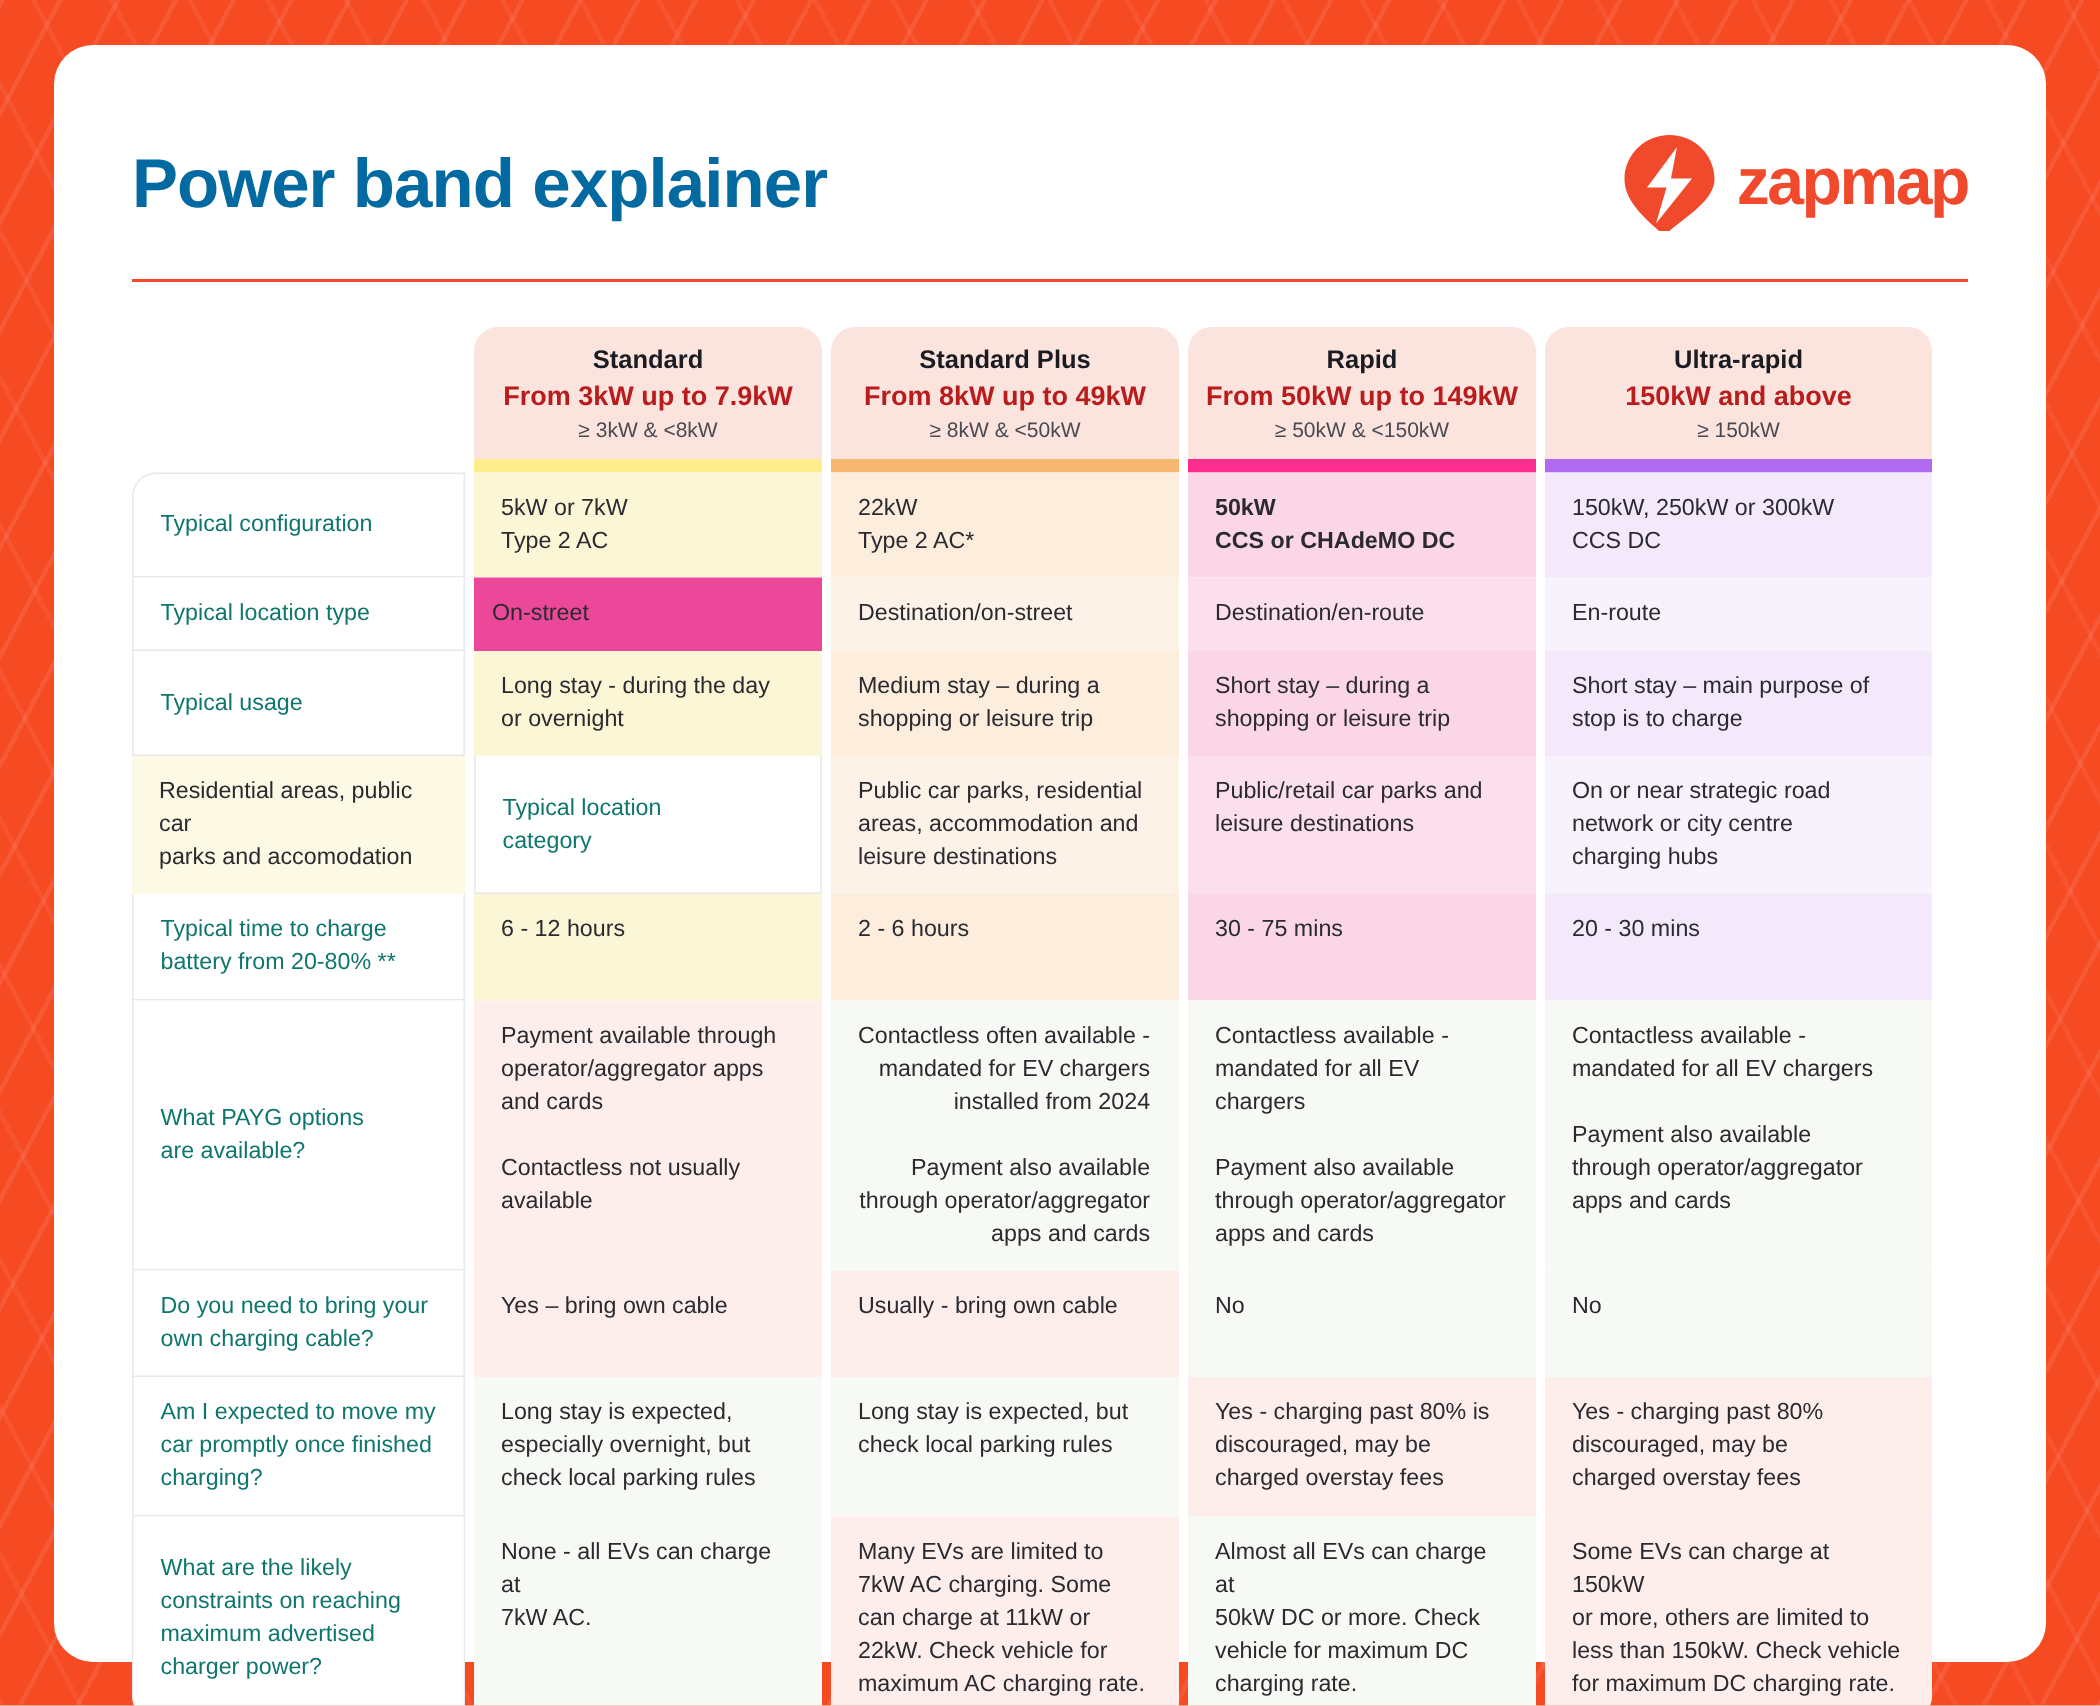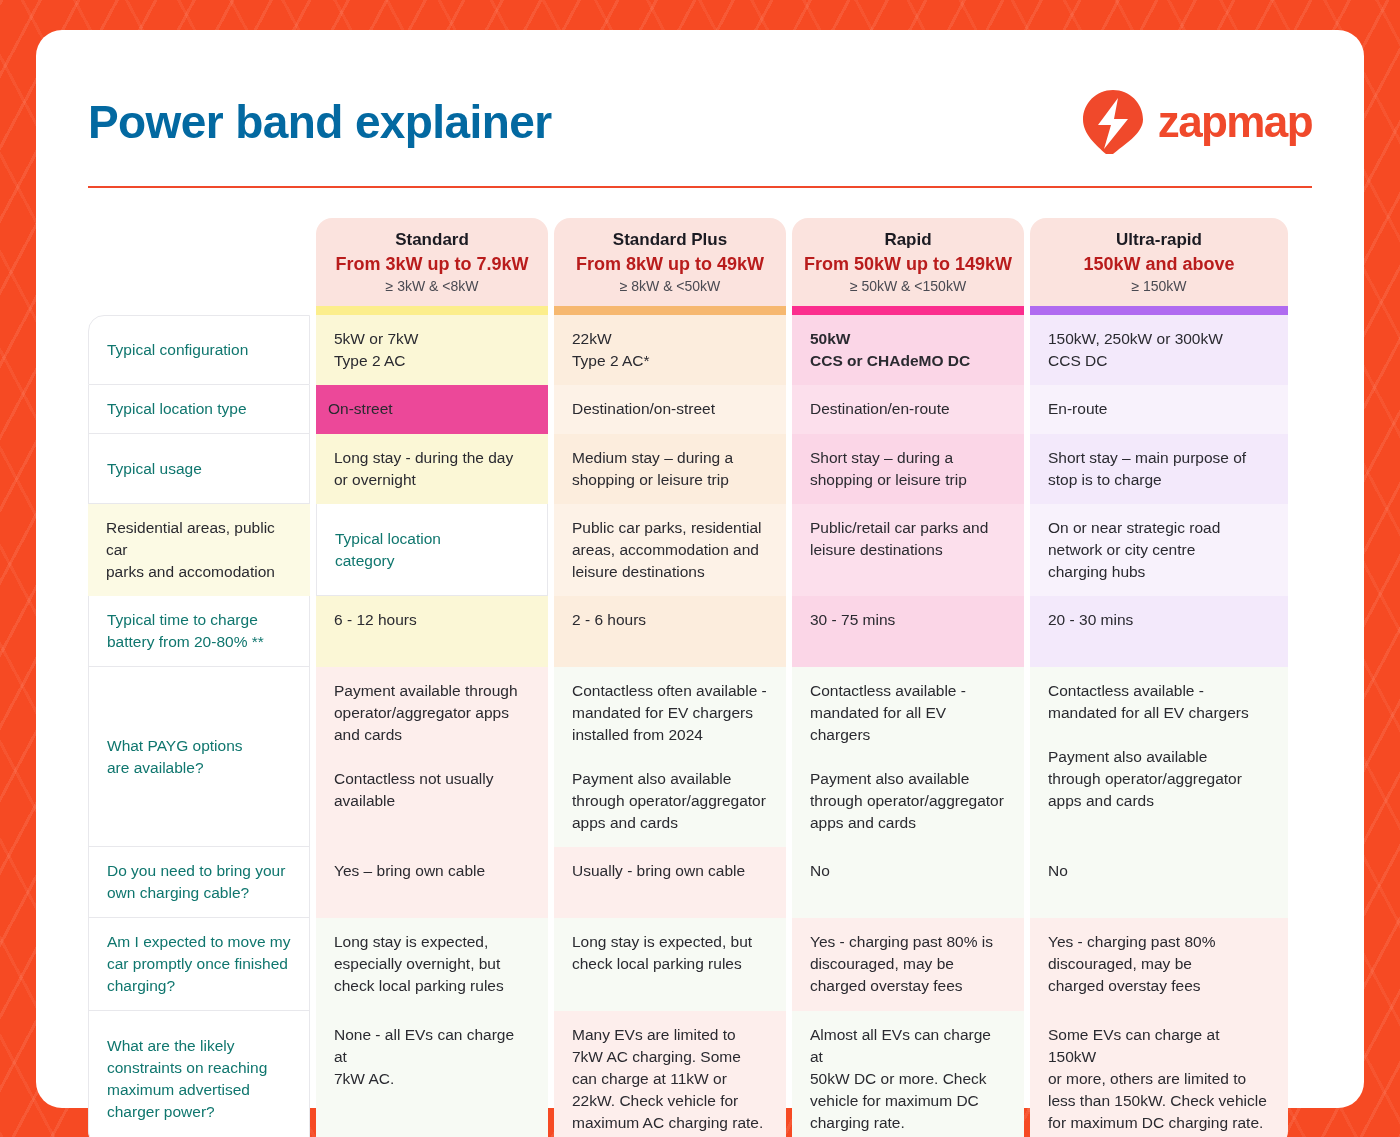--- a/index.html
+++ b/index.html
@@ -293,21 +293,21 @@
 are available?</span>
       </div>
       <div class="cell data-cell" style="background: rgb(253, 238, 236);">
         <span>Payment available through
 operator/aggregator apps
 and cards
 
 Contactless not usually
 available</span>
       </div>
-      <div class="cell data-cell" style="background: rgb(247, 250, 244);">
+      <div class="cell data-cell" style="background: rgb(247, 250, 244); text-align: right;">
         <span>Contactless often available -
 mandated for EV chargers
 installed from 2024
 
 Payment also available
 through operator/aggregator
 apps and cards</span>
       </div>
       <div class="cell data-cell" style="background: rgb(247, 250, 244);">
         <span>Contactless available -

